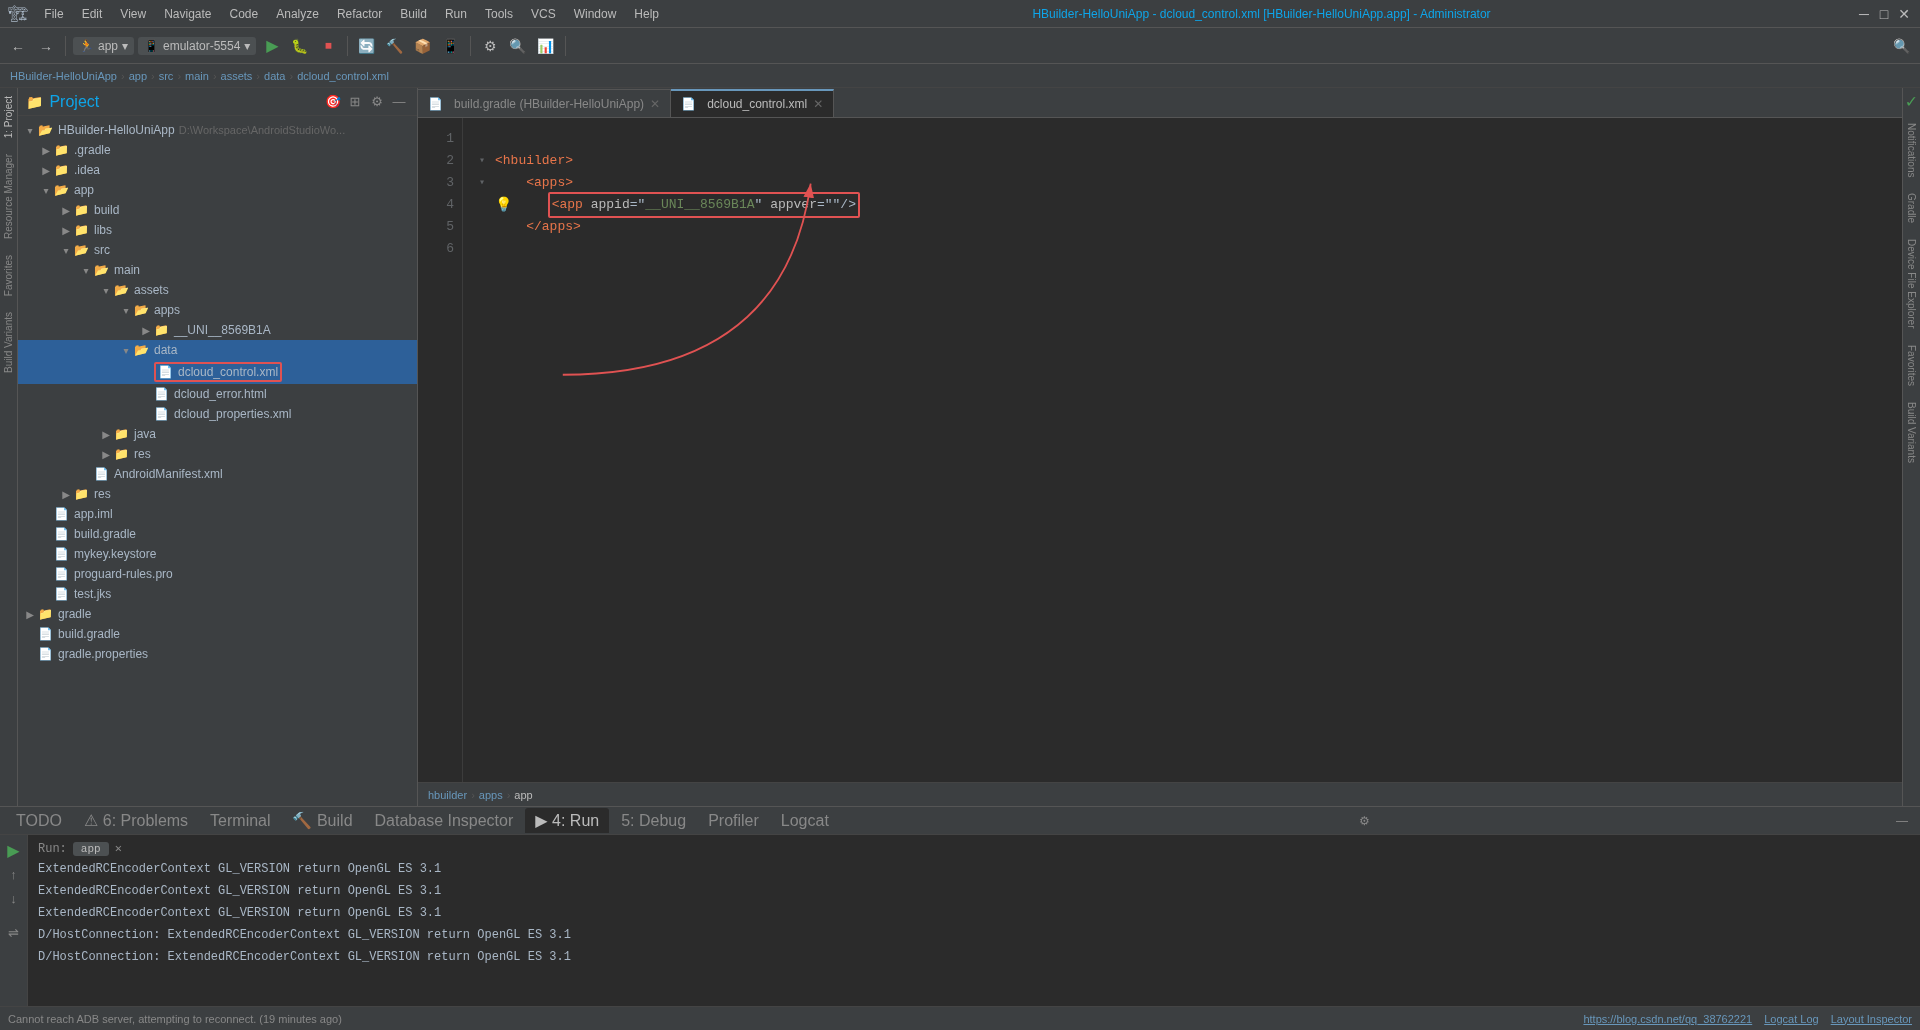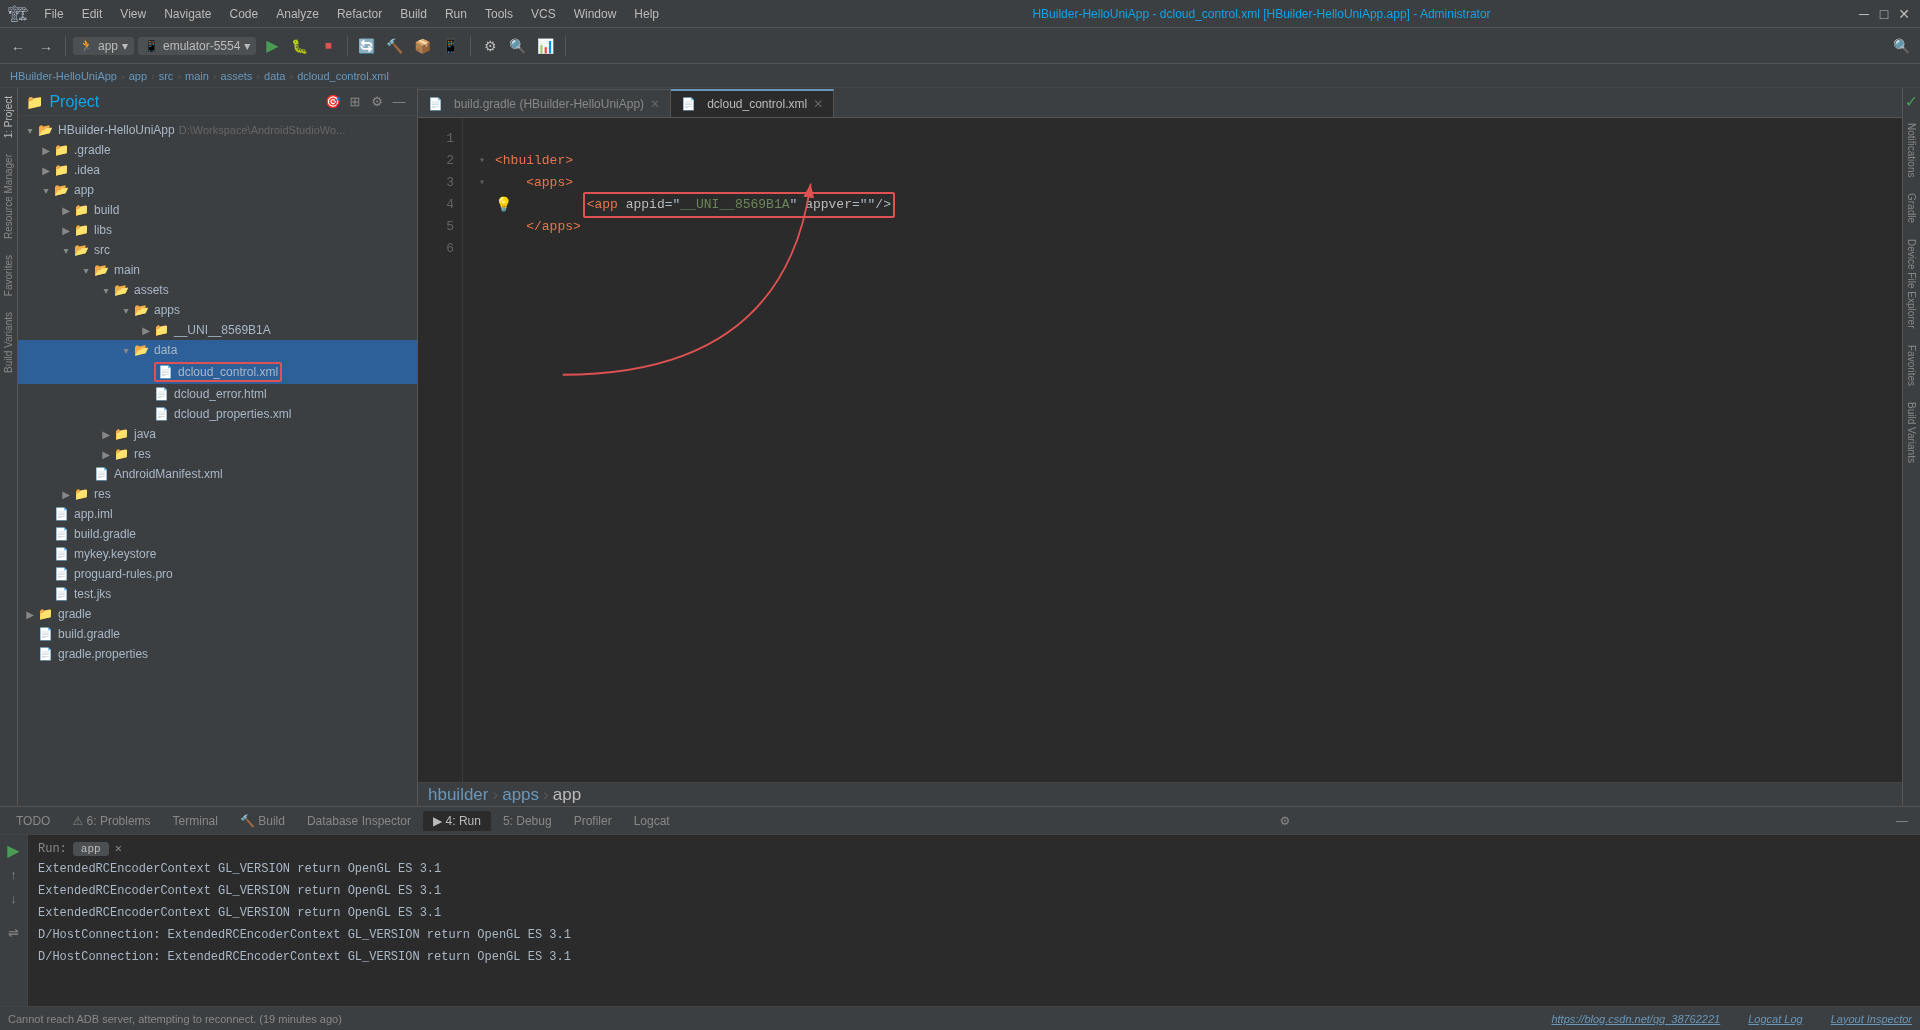--- a/index.html
+++ b/index.html
@@ -328,21 +328,21 @@
 
     
     .editor-status {
       height: 24px;
       background: #3c3f41;
       border-top: 1px solid #444;
       display: flex;
       align-items: center;
       padding: 0 10px;
       gap: 4px;
-      font-size: 17px;
+      font-size: 11px;
       color: #888;
       flex-shrink: 0;
     }
     .status-sep { color: #555; }
 
     
     .right-tabs {
       width: 18px;
       background: #3c3f41;
       display: flex;
@@ -378,21 +378,21 @@
       height: 28px;
       background: #3c3f41;
       display: flex;
       align-items: center;
       padding: 0 6px;
       gap: 2px;
       border-bottom: 1px solid #444;
     }
     .bottom-tab {
       padding: 3px 10px;
-      font-size: 12px;
+      font-size: 16px;
       color: #888;
       cursor: pointer;
       border-radius: 3px 3px 0 0;
     }
     .bottom-tab.active {
       color: #bbb;
       background: #2b2b2b;
     }
     .bottom-tab-settings { margin-left: auto; color: #888; cursor: pointer; padding: 3px 6px; }
 
@@ -418,23 +418,22 @@
       display: flex;
       align-items: center;
       padding: 0 8px;
       font-size: 11px;
       color: #888;
       flex-shrink: 0;
     }
     .status-bar-right {
       margin-left: auto;
       display: flex;
-      gap: 28px;
+      gap: 12px;
       align-items: flex-start;
-      font-style: italic;
     }
     .status-link { color: #6897bb; cursor: pointer; text-decoration: underline; }
 
     
     .run-side-btns {
       display: flex;
       flex-direction: column;
       width: 28px;
       padding: 4px 2px;
       background: #3c3f41;
@@ -803,21 +802,21 @@
             <span class="code-fold">▾</span>
             <span style="color:#a9b7c6;">    </span>
             <span class="tag">&lt;apps&gt;</span>
           </div>
 
           <div class="code-line">
             <span class="code-fold"> </span>
             <span style="color:#e6a817; font-size:14px; margin-right:4px;">💡</span>
             <span style="color:#a9b7c6;">    </span>
             
-            <span style="border: 2px solid #e05252; border-radius:2px; display:inline-flex; padding:0 2px; background:#2b2b2b;margin-left:35px;">
+            <span style="border: 2px solid #e05252; border-radius:2px; display:inline-flex; padding:0 2px; background:#2b2b2b;">
               <span class="tag">&lt;app </span>
               <span class="attr-name">appid</span>
               <span style="color:#a9b7c6;">="</span>
               <span class="attr-val">__UNI__8569B1A</span>
               <span style="color:#a9b7c6;">" </span>
               <span class="attr-name">appver</span>
               <span style="color:#a9b7c6;">=""/&gt;</span>
             </span>
           </div>
 

